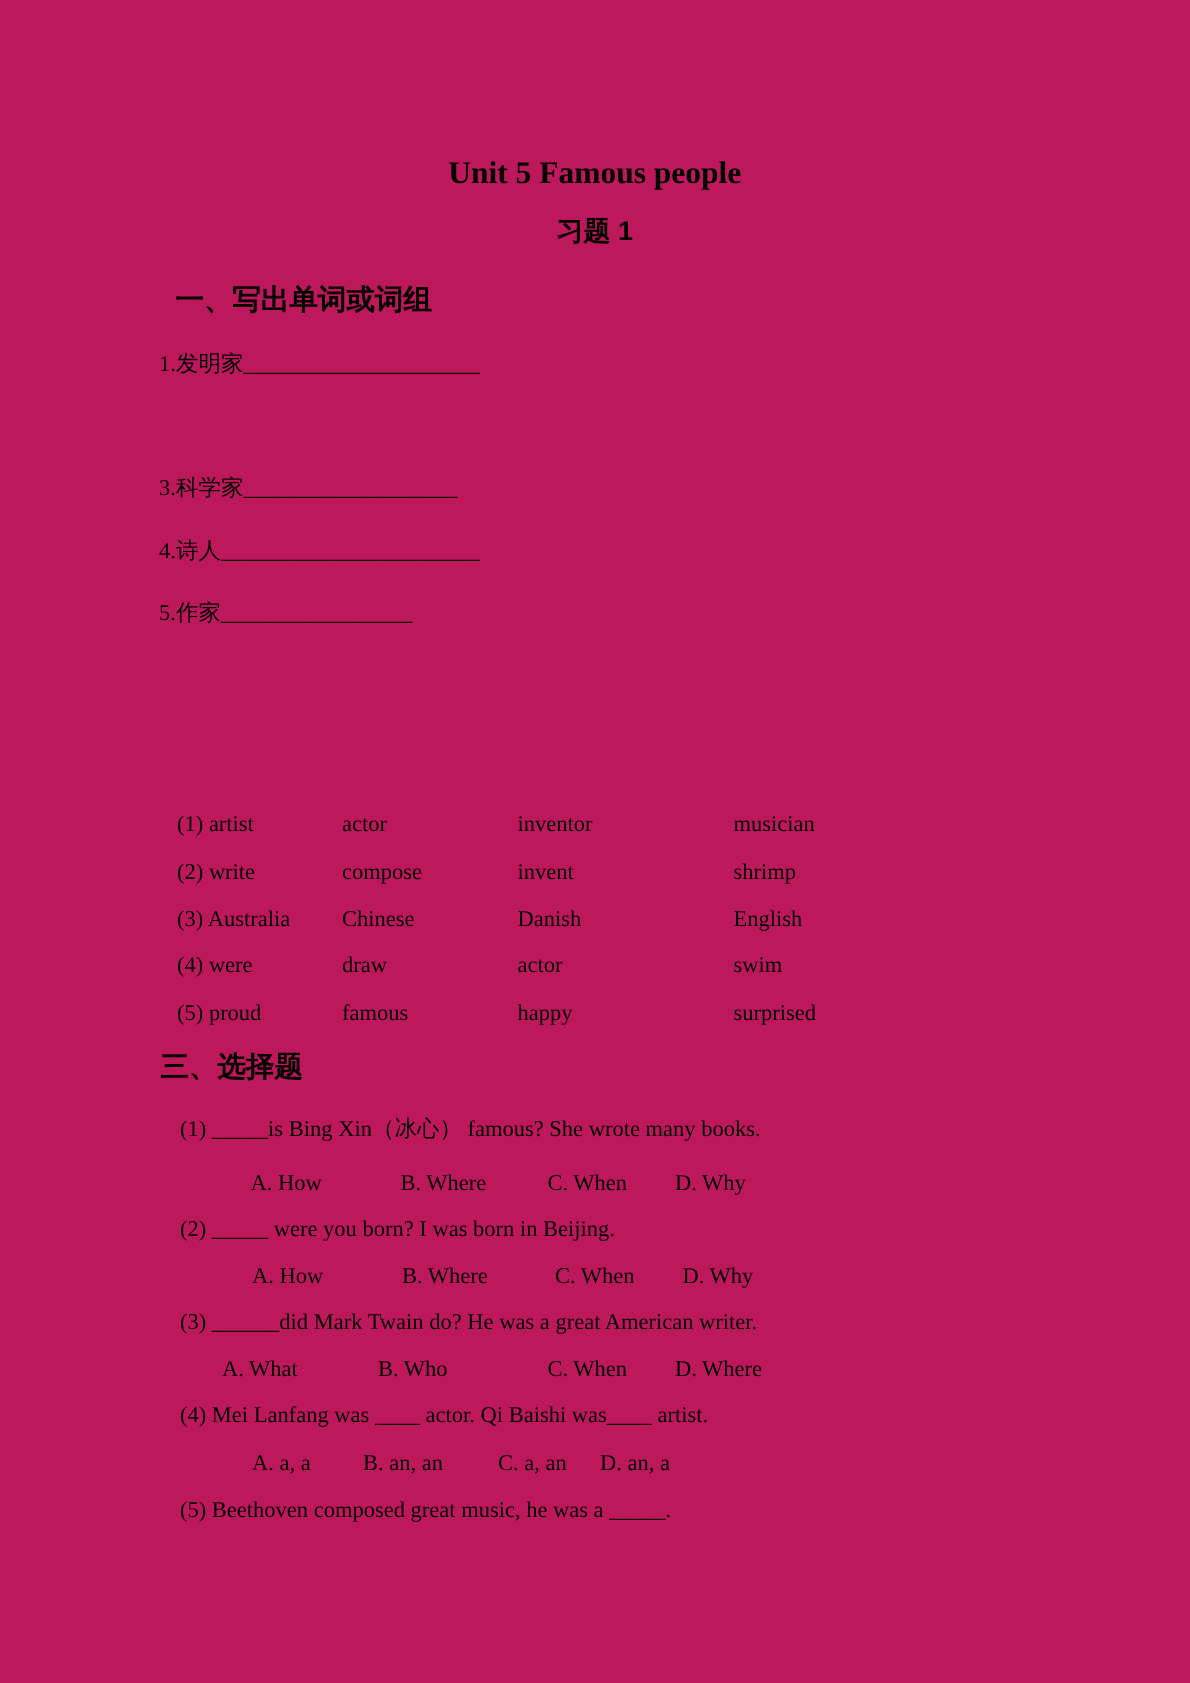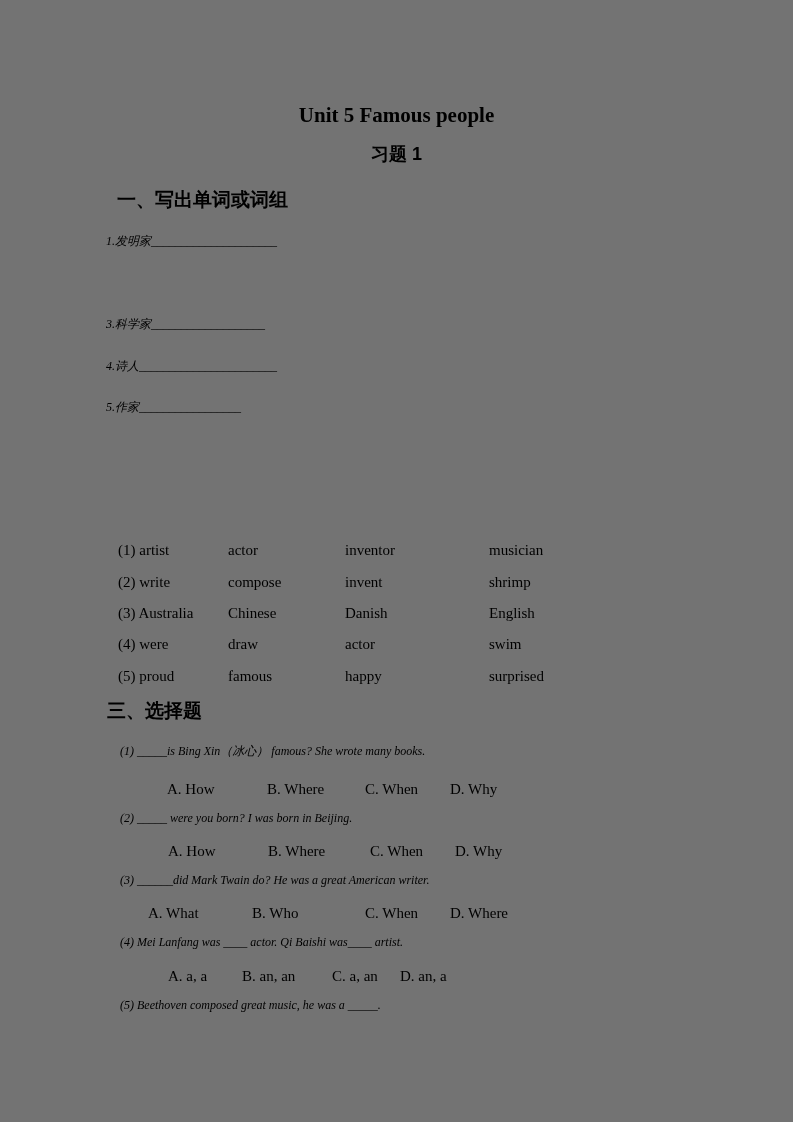--- a/index.html
+++ b/index.html
@@ -1,23 +1,23 @@
 <!DOCTYPE html>
 <html><head>
 <meta charset="utf-8">
 <style>
   html,body{margin:0;padding:0;background:#ffffff;}
   .page{
     position:relative;
     width:793px;height:1122px;
-    background:#737373;color:#000000;
+    background:#be185d;color:#000000;
     font-family:"Liberation Serif", serif;
     overflow:hidden;
   }
-  .line{position:absolute;white-space:pre;font-size:12px;line-height:1.25;font-style:italic;}
+  .line{position:absolute;white-space:pre;font-size:15px;line-height:1.25;}
   .title{
     position:absolute;top:103px;left:0;right:0;
     text-align:center;font-size:21px;font-weight:bold;
     font-family:"Liberation Serif", serif;white-space:pre;
   }
   .subtitle{
     position:absolute;top:142px;left:0;right:0;
     text-align:center;font-size:18px;font-weight:bold;
     font-family:"Liberation Sans", sans-serif;white-space:pre;
   }

